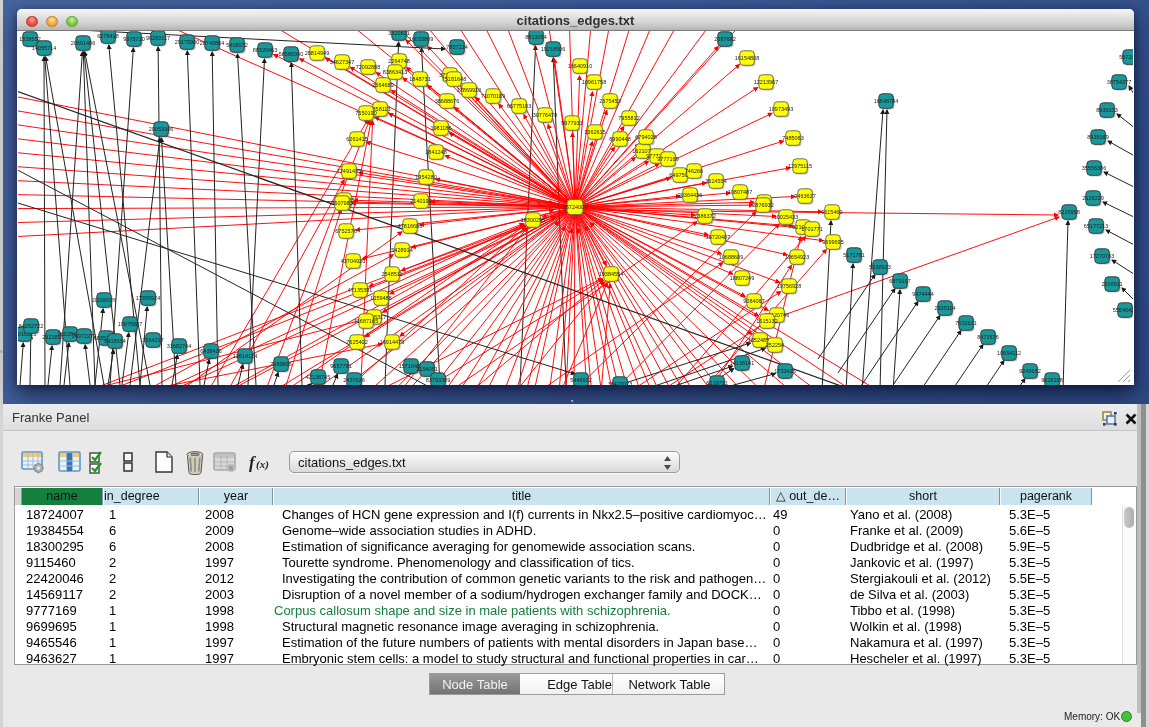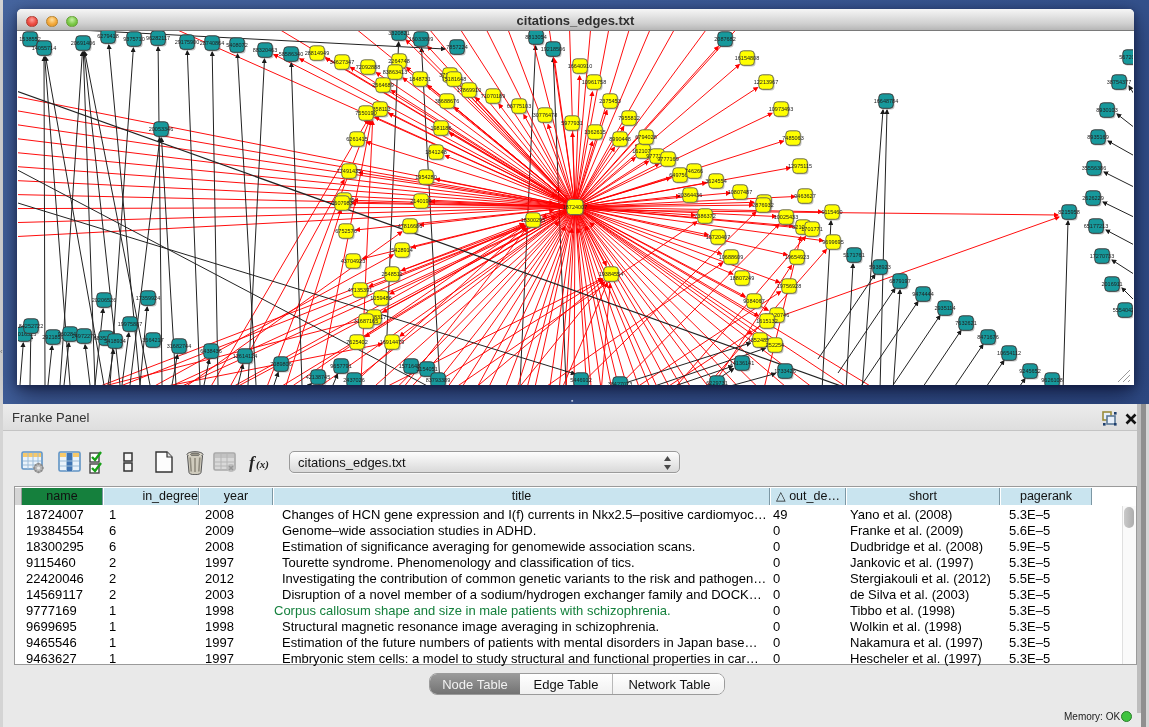--- a/index.html
+++ b/index.html
@@ -810,21 +810,21 @@
   <div style="position:absolute;left:8px;top:0;font-size:13px;line-height:21px;color:#111">citations_edges.txt</div>
   <svg width="9" height="14" viewBox="0 0 9 14" style="position:absolute;right:7px;top:4px">
       <path d="M4.5 0 L8 5 H1 z" fill="#4a4a4a"></path>
       <path d="M4.5 14 L1 9 H8 z" fill="#4a4a4a"></path>
     </svg>
 </div>
 
 <div style="position:absolute;left:14px;top:486px;width:1123px;height:179px;background:#fff;border:1px solid #9a9a9a"></div>
 <div style="position:absolute;left:15px;top:488px;width:7px;height:17px;background:#d5d5d5;border-right:1px solid #9a9a9a"></div>
 <div style="position:absolute;left:22px;top:488px;width:81px;height:17px;background:#15803d;border-right:1px solid #7c97a4;font-size:12.5px;line-height:17px;text-align:center;color:#111;overflow:hidden;white-space:nowrap">name</div>
-<div style="position:absolute;left:104px;top:488px;width:95px;height:17px;background:#c9e4ef;border-right:1px solid #7c97a4;font-size:12.5px;line-height:17px;text-align:right;color:#111;overflow:hidden;white-space:nowrap">in_degree</div>
+<div style="position:absolute;left:104px;top:488px;width:95px;height:17px;background:#c9e4ef;border-right:1px solid #7c97a4;font-size:12.5px;line-height:17px;text-align:left;color:#111;overflow:hidden;white-space:nowrap">in_degree</div>
 <div style="position:absolute;left:200px;top:488px;width:73px;height:17px;background:#c9e4ef;border-right:1px solid #7c97a4;font-size:12.5px;line-height:17px;text-align:center;color:#111;overflow:hidden;white-space:nowrap">year</div>
 <div style="position:absolute;left:274px;top:488px;width:496px;height:17px;background:#c9e4ef;border-right:1px solid #7c97a4;font-size:12.5px;line-height:17px;text-align:center;color:#111;overflow:hidden;white-space:nowrap">title</div>
 <div style="position:absolute;left:771px;top:488px;width:75px;height:17px;background:#c9e4ef;border-right:1px solid #7c97a4;font-size:12.5px;line-height:17px;text-align:center;color:#111;overflow:hidden;white-space:nowrap">△ out_de…</div>
 <div style="position:absolute;left:847px;top:488px;width:153px;height:17px;background:#c9e4ef;border-right:1px solid #7c97a4;font-size:12.5px;line-height:17px;text-align:center;color:#111;overflow:hidden;white-space:nowrap">short</div>
 <div style="position:absolute;left:1001px;top:488px;width:91px;height:17px;background:#c9e4ef;border-right:1px solid #7c97a4;font-size:12.5px;line-height:17px;text-align:center;color:#111;overflow:hidden;white-space:nowrap">pagerank</div>
 <div style="position:absolute;left:26px;top:507px;height:16px;font-size:13px;line-height:16px;color:#000;white-space:nowrap">18724007</div>
 <div style="position:absolute;left:109px;top:507px;height:16px;font-size:13px;line-height:16px;color:#000;white-space:nowrap">1</div>
 <div style="position:absolute;left:205px;top:507px;height:16px;font-size:13px;line-height:16px;color:#000;white-space:nowrap">2008</div>
 <div style="position:absolute;left:282px;top:507px;height:16px;font-size:13px;line-height:16px;color:#000;white-space:nowrap">Changes of HCN gene expression and I(f) currents in Nkx2.5–positive cardiomyoc…</div>
 <div style="position:absolute;left:773px;top:507px;height:16px;font-size:13px;line-height:16px;color:#000;white-space:nowrap">49</div>
@@ -890,23 +890,23 @@
 <div style="position:absolute;left:109px;top:651px;height:16px;font-size:13px;line-height:16px;color:#000;white-space:nowrap">1</div>
 <div style="position:absolute;left:205px;top:651px;height:16px;font-size:13px;line-height:16px;color:#000;white-space:nowrap">1997</div>
 <div style="position:absolute;left:282px;top:651px;height:16px;font-size:13px;line-height:16px;color:#000;white-space:nowrap">Embryonic stem cells: a model to study structural and functional properties in car…</div>
 <div style="position:absolute;left:773px;top:651px;height:16px;font-size:13px;line-height:16px;color:#000;white-space:nowrap">0</div>
 <div style="position:absolute;left:850px;top:651px;height:16px;font-size:13px;line-height:16px;color:#000;white-space:nowrap">Hescheler et al. (1997)</div>
 <div style="position:absolute;left:1009px;top:651px;height:16px;font-size:13px;line-height:16px;color:#000;white-space:nowrap">5.3E–5</div>
 
 <div style="position:absolute;left:1122px;top:506px;width:14px;height:158px;background:#fafafa;border-left:1px solid #e0e0e0"></div>
 <div style="position:absolute;left:1124px;top:507px;width:10px;height:21px;background:linear-gradient(90deg,#c9c9c9,#adadad);border-radius:5px"></div>
 
-<div style="position:absolute;left:429px;top:673px;width:296px;height:22px;border:1px solid #9b9b9b;border-radius:8px;background:#fff;overflow:hidden">
+<div style="position:absolute;left:429px;top:673px;width:296px;height:22px;border:1px solid #9b9b9b;border-radius:0;background:#fff;overflow:hidden">
   <div style="position:absolute;left:0;top:0;width:90px;height:22px;background:linear-gradient(#9a9a9a,#6f6f6f);color:#f2f2f2;font-size:13px;line-height:22px;text-align:center">Node Table</div>
-  <div style="position:absolute;left:90px;top:0;width:93px;height:22px;border-right:1px solid #b8b8b8;color:#111;font-size:13px;line-height:22px;text-align:center;background:linear-gradient(#ffffff,#efefef)">Edge Table</div>
+  <div style="position:absolute;left:90px;top:0;width:93px;height:22px;border-right:1px solid #b8b8b8;color:#111;font-size:13px;line-height:22px;text-align:right;background:linear-gradient(#ffffff,#efefef)">Edge Table</div>
   <div style="position:absolute;left:183px;top:0;width:113px;height:22px;color:#111;font-size:13px;line-height:22px;text-align:center;background:linear-gradient(#ffffff,#efefef)">Network Table</div>
 </div>
 
 <div style="position:absolute;left:1137px;top:404px;width:4px;height:323px;background:#bdbdbd"></div>
 <div style="position:absolute;left:1141px;top:404px;width:5px;height:323px;background:#8f8f8f"></div>
 <div style="position:absolute;left:1146px;top:404px;width:3px;height:323px;background:#d6d6d6"></div>
 
 <div style="position:absolute;left:3px;top:713px;width:1138px;height:14px;background:#e9e9e9"></div>
 <div style="position:absolute;left:1064px;top:711px;font-size:10px;color:#222">Memory: OK</div>
 <div style="position:absolute;left:1121px;top:711px;width:11px;height:11px;border-radius:50%;background:#3fc43f;border:1px solid #2a7d2a"></div>

